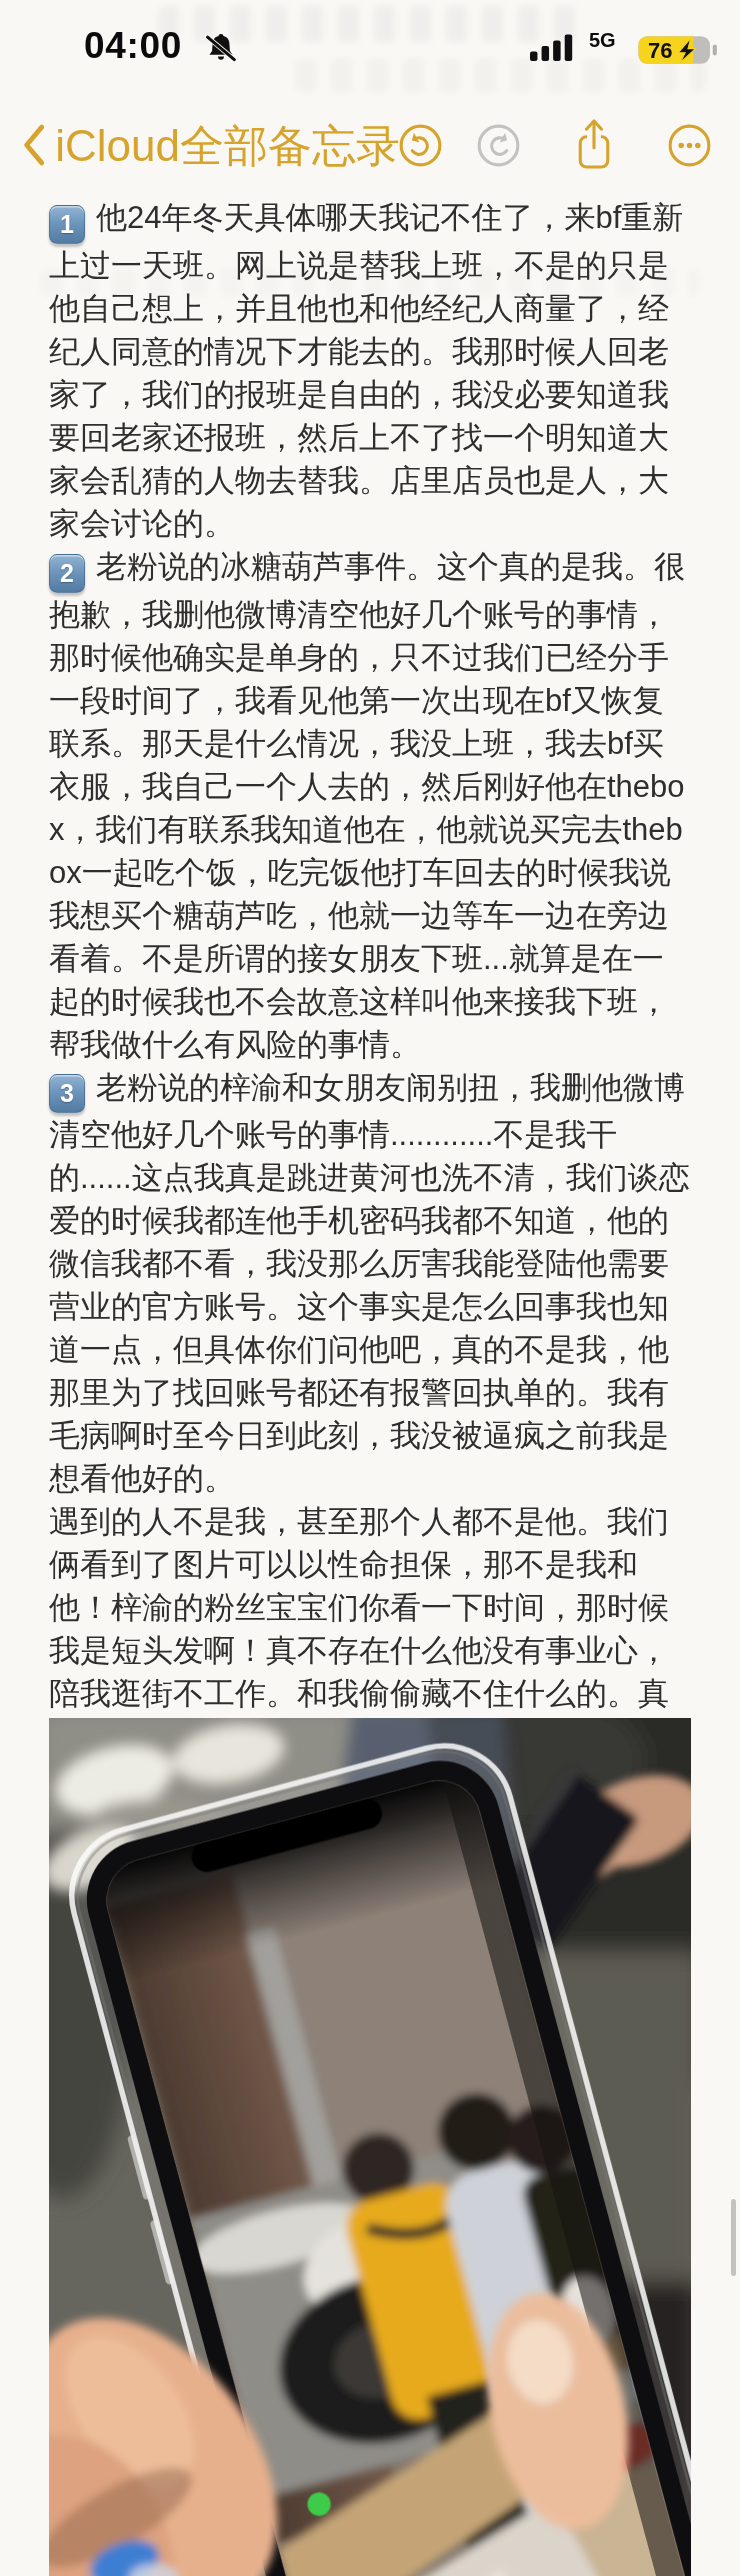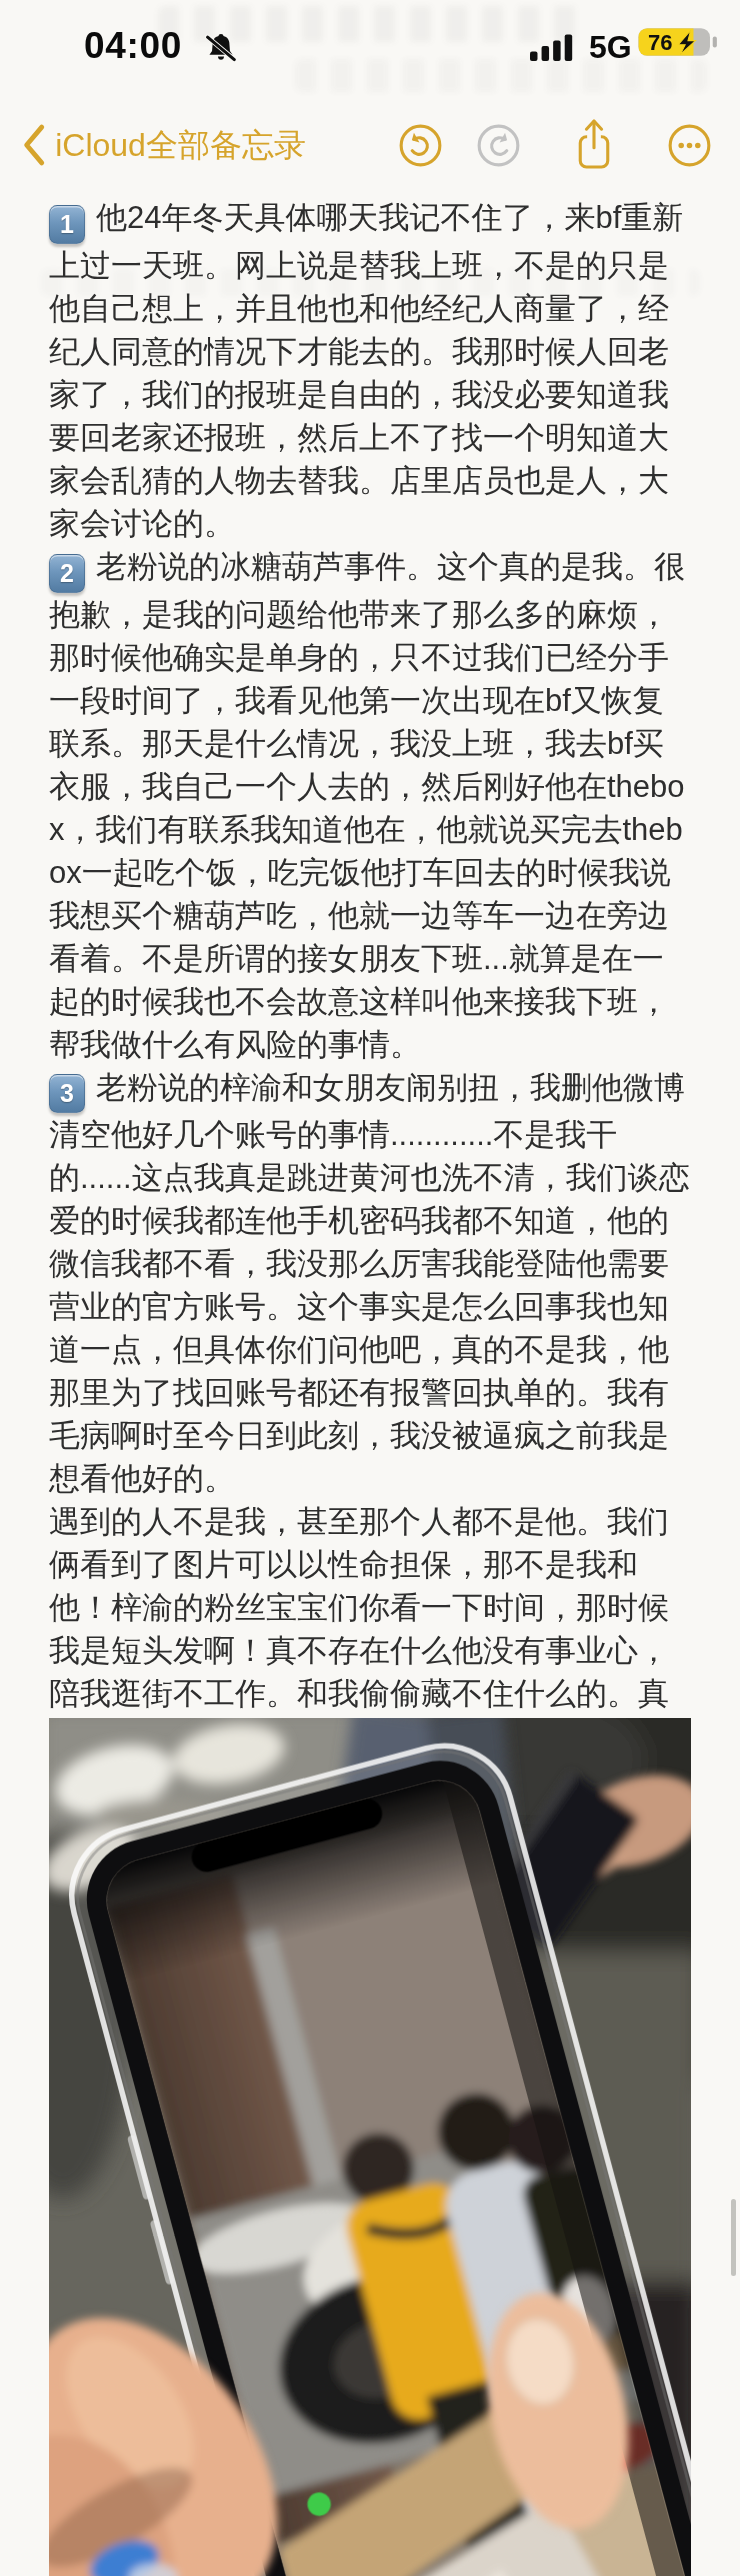--- a/index.html
+++ b/index.html
@@ -7,32 +7,32 @@
     width:741px;height:2576px;position:relative;overflow:hidden;
     background:#f9f8f5;
     font-family:"Liberation Sans", sans-serif;
     -webkit-font-smoothing:antialiased;
   }
   
   .status-bar{position:absolute;top:0;left:0;width:619px;height:89px;}
   .time{position:absolute;left:84px;top:25px;font-size:37px;font-weight:700;color:#0b0b0b;letter-spacing:0.7px;}
   .mute{position:absolute;left:203px;top:30px;}
   .sig{position:absolute;left:530px;top:33px;}
-  .net{position:absolute;left:589px;top:29px;font-size:32px;font-weight:600;color:#0b0b0b;}
-  .batt{position:absolute;left:637px;top:24px;text-align:right;}
+  .net{position:absolute;left:589px;top:29px;font-size:20px;font-weight:600;color:#0b0b0b;}
+  .batt{position:absolute;left:637px;top:32px;text-align:right;}
   
   .ghost{position:absolute;border-radius:6.9px;filter:blur(3.4px);
     background:repeating-linear-gradient(90deg, rgba(80,80,80,.10) 0 20.6px, rgba(0,0,0,0) 20.6px 36px);}
   .g1{left:158px;top:5.5px;width:425px;height:36px;opacity:.55;}
   .g2{left:295px;top:59px;width:412px;height:33px;opacity:.4;}
   .g3{left:41px;top:166px;width:659px;height:27.4px;opacity:.3;}
   
   .nav-bar{position:absolute;top:103px;left:0;width:741px;height:86px;}
   .back{position:absolute;left:20.6px;top:0;height:86px;display:flex;align-items:center;cursor:pointer;}
-  .back-label{font-size:32px;color:#d6a42c;margin-left:9.6px;}
+  .back-label{font-size:44px;color:#d6a42c;margin-left:9.6px;}
   .nav-ic{position:absolute;top:12.3px;width:52px;height:62px;display:flex;align-items:center;justify-content:center;cursor:pointer;}
   .ic-undo{left:394px;} .ic-redo{left:472px;} .ic-share{left:568px;} .ic-more{left:663px;}
   
   .note-body{
     position:absolute;left:49px;top:196px;width:645px;
     font-size:31px;line-height:43px;color:#2e2e2e;
     word-break:break-all;text-align:left;
   }
   .para{margin:0;}
   .keycap{
@@ -141,21 +141,21 @@
         <circle cx="34" cy="34" r="4" fill="#d6a42c"></circle>
         <circle cx="46" cy="34" r="4" fill="#d6a42c"></circle>
       </svg>
     </span>
   </div>
 </div>
 
 <div class="note-body">
 
     <p class="para"><span class="keycap">1</span><span>他24年冬天具体哪天我记不住了，来bf重新上过一天班。网上说是替我上班，不是的只是他自己想上，并且他也和他经纪人商量了，经纪人同意的情况下才能去的。我那时候人回老家了，我们的报班是自由的，我没必要知道我要回老家还报班，然后上不了找一个明知道大家会乱猜的人物去替我。店里店员也是人，大家会讨论的。</span></p>
-    <p class="para"><span class="keycap">2</span><span>老粉说的冰糖葫芦事件。这个真的是我。很抱歉，是我的问题给他带来了那么多的麻烦，那时候他确实是单身的，只不过我们已经分手一段时间了，我看见他第一次出现在bf又恢复联系。那天是什么情况，我没上班，我去bf买衣服，我自己一个人去的，然后刚好他在thebox，我们有联系我知道他在，他就说买完去thebox一起吃个饭，吃完饭他打车回去的时候我说我想买个糖葫芦吃，他就一边等车一边在旁边看着。不是所谓的接女朋友下班...就算是在一起的时候我也不会故意这样叫他来接我下班，帮我做什么有风险的事情。</span></p>
+    <p class="para"><span class="keycap">2</span><span>老粉说的冰糖葫芦事件。这个真的是我。很抱歉，我删他微博清空他好几个账号的事情，那时候他确实是单身的，只不过我们已经分手一段时间了，我看见他第一次出现在bf又恢复联系。那天是什么情况，我没上班，我去bf买衣服，我自己一个人去的，然后刚好他在thebox，我们有联系我知道他在，他就说买完去thebox一起吃个饭，吃完饭他打车回去的时候我说我想买个糖葫芦吃，他就一边等车一边在旁边看着。不是所谓的接女朋友下班...就算是在一起的时候我也不会故意这样叫他来接我下班，帮我做什么有风险的事情。</span></p>
     <p class="para"><span class="keycap">3</span><span>老粉说的梓渝和女朋友闹别扭，我删他微博清空他好几个账号的事情............不是我干的......这点我真是跳进黄河也洗不清，我们谈恋爱的时候我都连他手机密码我都不知道，他的微信我都不看，我没那么厉害我能登陆他需要营业的官方账号。这个事实是怎么回事我也知道一点，但具体你们问他吧，真的不是我，他那里为了找回账号都还有报警回执单的。我有毛病啊时至今日到此刻，我没被逼疯之前我是想看他好的。</span></p>
     <p class="para"><span>遇到的人不是我，甚至那个人都不是他。我们俩看到了图片可以以性命担保，那不是我和他！梓渝的粉丝宝宝们你看一下时间，那时候我是短头发啊！真不存在什么他没有事业心，陪我逛街不工作。和我偷偷藏不住什么的。真的没有。</span></p>
   </div>
 
 <div class="photo">
   <svg width="642" height="858" viewBox="0 0 936 1250">
     <defs>
       <filter id="b6" x="-30%" y="-30%" width="160%" height="160%">
           <feGaussianBlur stdDeviation="6"></feGaussianBlur>
         </filter>

